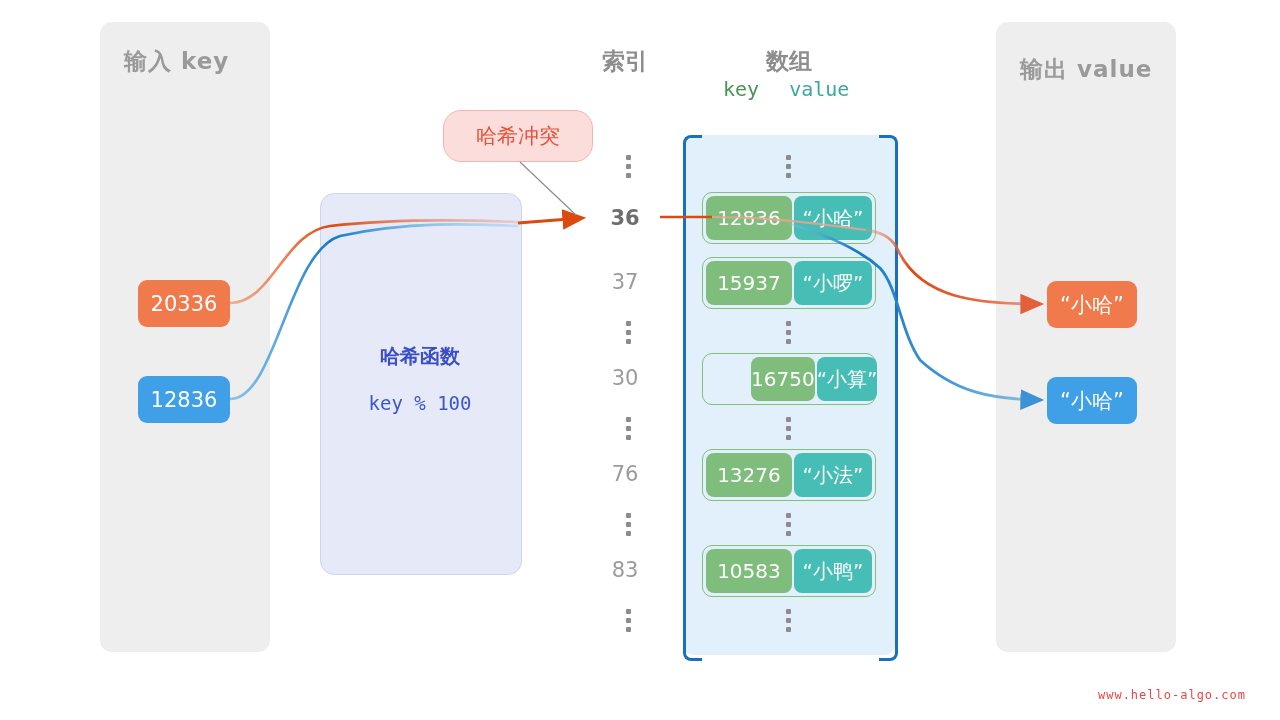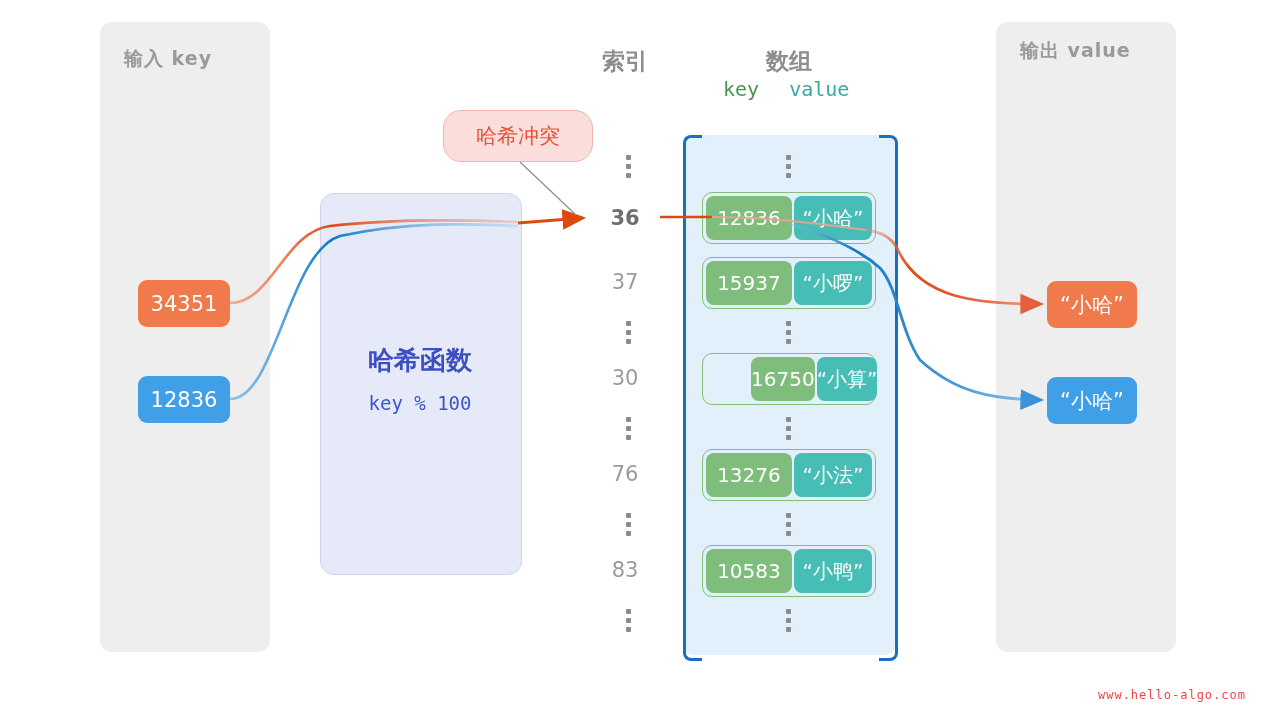--- a/index.html
+++ b/index.html
@@ -21,21 +21,21 @@
   
   .panel {
     position: absolute;
     background: #eeeeee;
     border-radius: 12px;
   }
   .panel-title {
     position: absolute;
     color: #9a9a9a;
     font-weight: bold;
-    font-size: 19px;
+    font-size: 23px;
     letter-spacing: 1px;
     white-space: nowrap;
   }
 
   
   .col-title {
     position: absolute;
     color: #8d8d8d;
     font-weight: bold;
     font-size: 23px;
@@ -62,21 +62,21 @@
     border: 1px solid #cdd5ef;
     border-radius: 14px;
   }
   #hash-label {
     position: absolute;
     left: 320px;
     top: 343px;
     width: 200px;
     text-align: center;
     color: #3b4ec4;
-    font-size: 26px;
+    font-size: 20px;
     font-weight: bold;
   }
   #hash-expr {
     position: absolute;
     left: 320px;
     top: 392px;
     width: 200px;
     text-align: center;
     color: #3b56c9;
     font-size: 19px;
@@ -233,21 +233,21 @@
 </style>
 </head>
 <body>
 
 <div id="stage">
 
   <div class="panel" style="left:100px; top:22px; width:170px; height:630px;"></div>
   <div class="panel-title" style="left:124px; top:46px;">输入 key</div>
 
   <div class="panel" style="left:996px; top:22px; width:180px; height:630px;"></div>
-  <div class="panel-title" style="left:1020px; top:38px;">输出 value</div>
+  <div class="panel-title" style="left:1020px; top:54px;">输出 value</div>
 
   <div class="col-title" style="left:595px; top:46px; width:60px;">索引</div>
   <div class="col-title" style="left:759px; top:46px; width:60px;">数组</div>
   <div class="kv-head" style="left:723px; top:77px;">
     <span class="k">key</span>
     <span class="v" style="margin-left:18px;">value</span>
   </div>
 
   <div id="hashbox"></div>
   <div id="hash-label">哈希函数</div>
@@ -329,21 +329,21 @@
   </div>
   <div class="cell" style="top:449px;">
     <span class="ckey">13276</span>
     <span class="cval">“小法”</span>
   </div>
   <div class="cell" style="top:545px;">
     <span class="ckey">10583</span>
     <span class="cval">“小鸭”</span>
   </div>
 
-  <div class="chip orange" style="left:138px; top:280px; width:92px; height:47px;">34351</div>
+  <div class="chip orange" style="left:138px; top:280px; width:92px; height:47px;">20336</div>
   <div class="chip blue" style="left:138px; top:376px; width:92px; height:47px;">12836</div>
 
   <div class="chip orange" style="left:1047px; top:281px; width:90px; height:47px;">“小哈”</div>
   <div class="chip blue" style="left:1047px; top:377px; width:90px; height:47px;">“小哈”</div>
 
   <div id="collision">哈希冲突</div>
 
   <svg id="wires" viewBox="0 0 1280 720">
     <defs>
       <linearGradient id="gOrangeIn" x1="0" y1="0" x2="1" y2="0">

